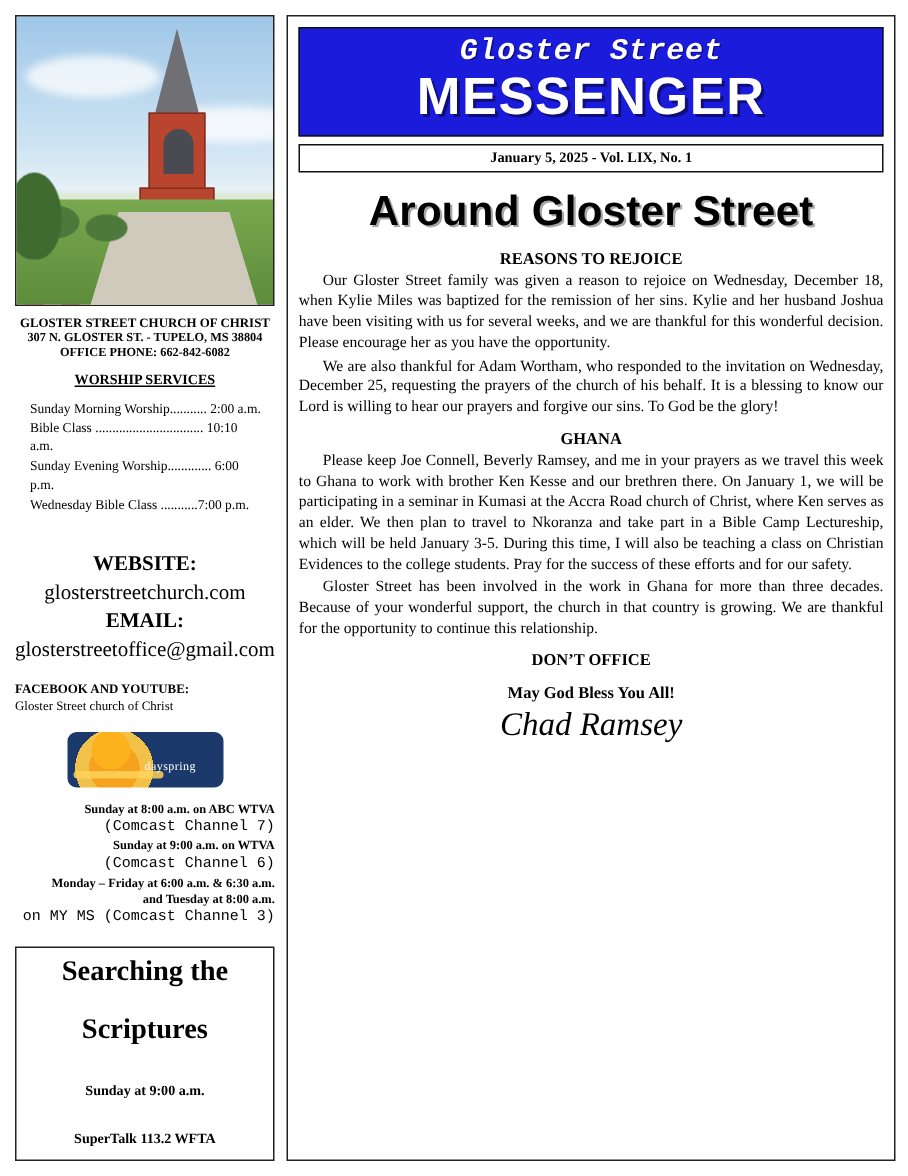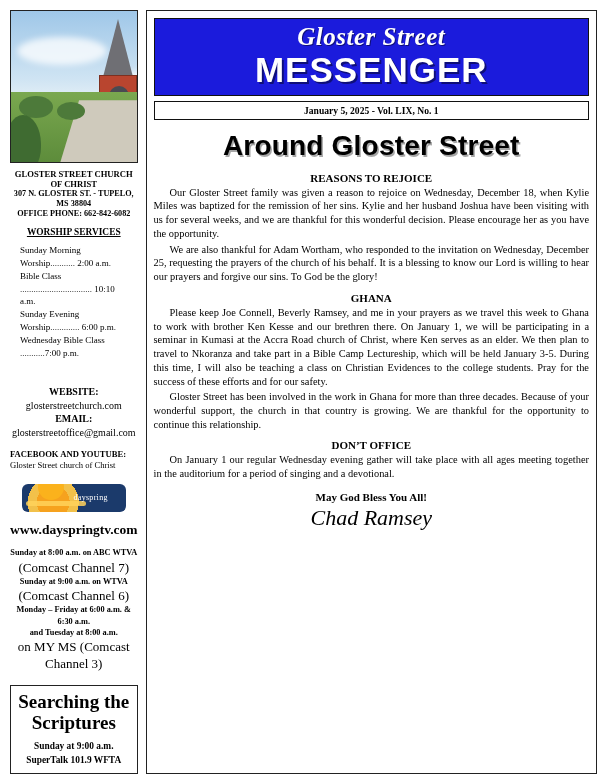--- a/index.html
+++ b/index.html
@@ -95,21 +95,21 @@
   .addr-name { font-weight: bold; font-size: 8.6px; }
   .addr-line { font-size: 8.2px; font-weight:bold; }
 
   .ws-title {
     text-align:center; font-weight:bold; font-size: 9.4px;
     text-decoration: underline; margin-top: 3px;
   }
   .ws-list { font-size: 9px; line-height: 1.42; padding: 1px 8px 0 10px; }
   .ws-row { display:block; }
   .contact {
-    font-size: 10px; text-align:center; line-height: 1.35; margin-top: 20px;
+    font-size: 14px; text-align:center; line-height: 1.35; margin-top: 20px;
   }
   .contact b { font-weight: bold; }
   .fb-block { font-size: 8.6px; line-height:1.3; margin-top: 4px; }
 
   .dayspring-logo {
     width: 104px; height: 56px; margin: 6px auto 0;
     background: radial-gradient(circle at 30% 65%, #f6a21e 0 22%, #f2c14a 22% 34%, #1b3a6b 34% 100%);
     border-radius: 6px;
     position: relative;
     overflow:hidden;
@@ -121,28 +121,28 @@
   .ds-sun {
     position:absolute; left: 16px; bottom: 12px; width: 26px; height: 26px;
     background: #fbb21c; border-radius: 50%;
   }
   .ds-ray {
     position:absolute; left: 4px; bottom: 6px; width: 60px; height: 5px;
     background: rgba(255,210,90,.85); border-radius: 3px;
   }
 
   .site { text-align:center; font-weight:bold; font-size: 13.5px; margin-top: 4px; }
-  .sched { text-align:center; font-size: 8px; line-height: 1.34; margin-top: 3px; }
+  .sched { text-align:right; font-size: 8px; line-height: 1.34; margin-top: 3px; }
   .sched .big { font-weight:bold; font-size: 8.3px; }
-  .sched .small { font-size: 13px; }
+  .sched .small { font-size: 10px; font-family: Liberation Mono, monospace; }
 
   .sts-box {
     border:1px solid #222; margin-top: 6px; padding: 6px 4px 7px;
     text-align:center; flex: 1 1 auto;
-    display:flex; flex-direction:column; justify-content:center; gap:2px;
+    display:flex; flex-direction:column; justify-content:center; gap:20px;
   }
   .sts-title {
     font-size: 19px; font-weight: bold; line-height: 1.0;
     font-family:"Liberation Serif", serif;
   }
   .sts-sub { font-size: 9.4px; font-weight:bold; line-height:1.3; margin-top: 6px; }
 
   
   .right-col {
     flex: 1 1 auto;
@@ -152,23 +152,23 @@
     padding: 7px 7px 8px;
   }
   .masthead {
     background: #1b1bdc;
     border: 1px solid #111;
     padding: 4px 6px 7px;
     text-align:center;
     color:#fff;
   }
   .mast-script {
-    font-family:Liberation Serif, serif;
+    font-family:Liberation Mono, monospace;
     font-style: italic;
-    font-size: 25px;
+    font-size: 20px;
     font-weight: bold;
     letter-spacing: .5px;
     text-shadow: 1px 1px 0 rgba(0,0,0,.45);
   }
   .mast-main {
     font-family:"Liberation Sans", sans-serif;
     font-weight: bold;
     font-size: 35px;
     line-height: 1.02;
     letter-spacing: 1px;
@@ -279,37 +279,36 @@
       <div style="font-weight:bold;">FACEBOOK AND YOUTUBE:</div>
       <div>Gloster Street church of Christ</div>
     </div>
 
     <div class="dayspring-logo">
       <div class="ds-ray"></div>
       <div class="ds-sun"></div>
       <div class="ds-text">dayspring</div>
     </div>
 
-    <div class="site">www.dayspringtv.com</div>
 
     <div class="sched">
       <div class="big">Sunday at 8:00 a.m. on ABC WTVA</div>
       <div class="small">(Comcast Channel 7)</div>
       <div class="big">Sunday at 9:00 a.m. on WTVA</div>
       <div class="small">(Comcast Channel 6)</div>
       <div class="big">Monday – Friday at 6:00 a.m. &amp; 6:30 a.m.</div>
       <div class="big">and Tuesday at 8:00 a.m.</div>
       <div class="small">on MY MS (Comcast Channel 3)</div>
     </div>
 
     <div class="sts-box">
       <div class="sts-title">Searching the</div>
       <div class="sts-title">Scriptures</div>
       <div class="sts-sub">Sunday at 9:00 a.m.</div>
-      <div class="sts-sub" style="margin-top:0">SuperTalk 101.9 WFTA</div>
+      <div class="sts-sub" style="margin-top:0">SuperTalk 113.2 WFTA</div>
     </div>
   </div>
 
   <div class="right-col">
 
     <div class="masthead">
       <div class="mast-script">Gloster Street</div>
       <div class="mast-main">MESSENGER</div>
     </div>
 
@@ -324,19 +323,18 @@
     </div>
 
     <div>
       <div class="sec-head">GHANA</div>
       <p class="body">Please keep Joe Connell, Beverly Ramsey, and me in your prayers as we travel this week to Ghana to work with brother Ken Kesse and our brethren there.  On January 1, we will be participating in a seminar in Kumasi at the Accra Road church of Christ, where Ken serves as an elder.  We then plan to travel to Nkoranza and take part in a Bible Camp Lectureship, which will be held January 3-5.  During this time, I will also be teaching a class on Christian Evidences to the college students.  Pray for the success of these efforts and for our safety.</p>
       <p class="body">Gloster Street has been involved in the work in Ghana for more than three decades.  Because of your wonderful support, the church in that country is growing.  We are thankful for the opportunity to continue this relationship.</p>
     </div>
 
     <div>
       <div class="sec-head">DON’T OFFICE</div>
-      <p class="body">On January 1 our regular Wednesday evening gather will take place with all ages meeting together in the auditorium for a period of singing and a devotional.</p>
     </div>
 
     <div class="closing">May God Bless You All!</div>
     <div class="signature">Chad Ramsey</div>
   </div>
 </div>
 
 </body></html>

